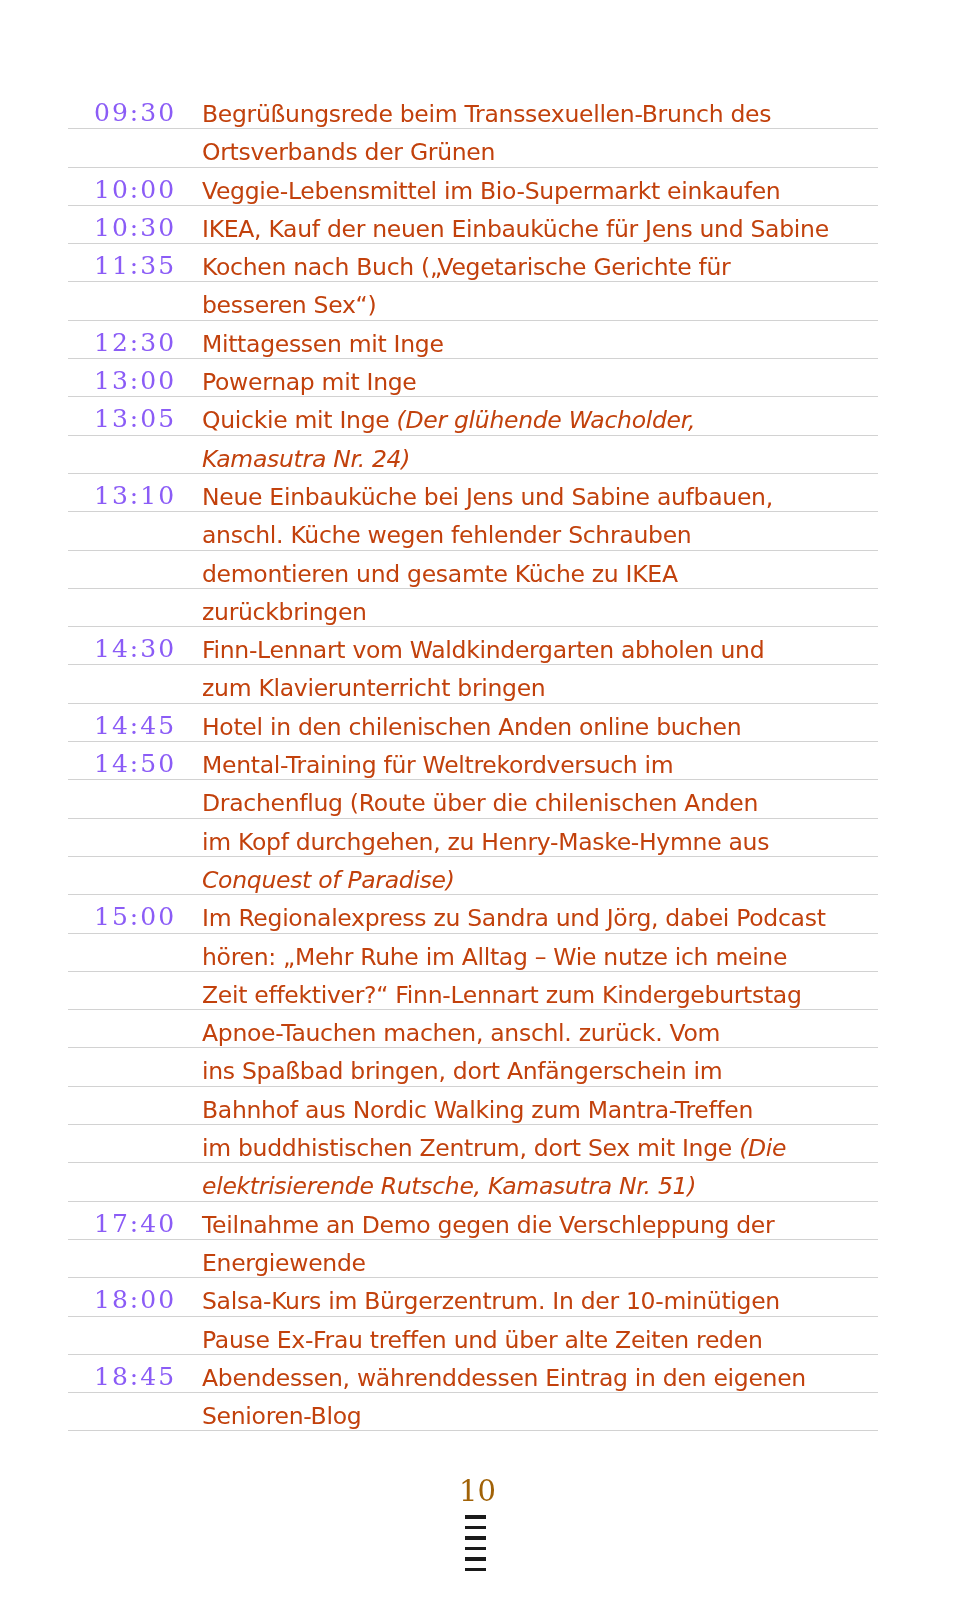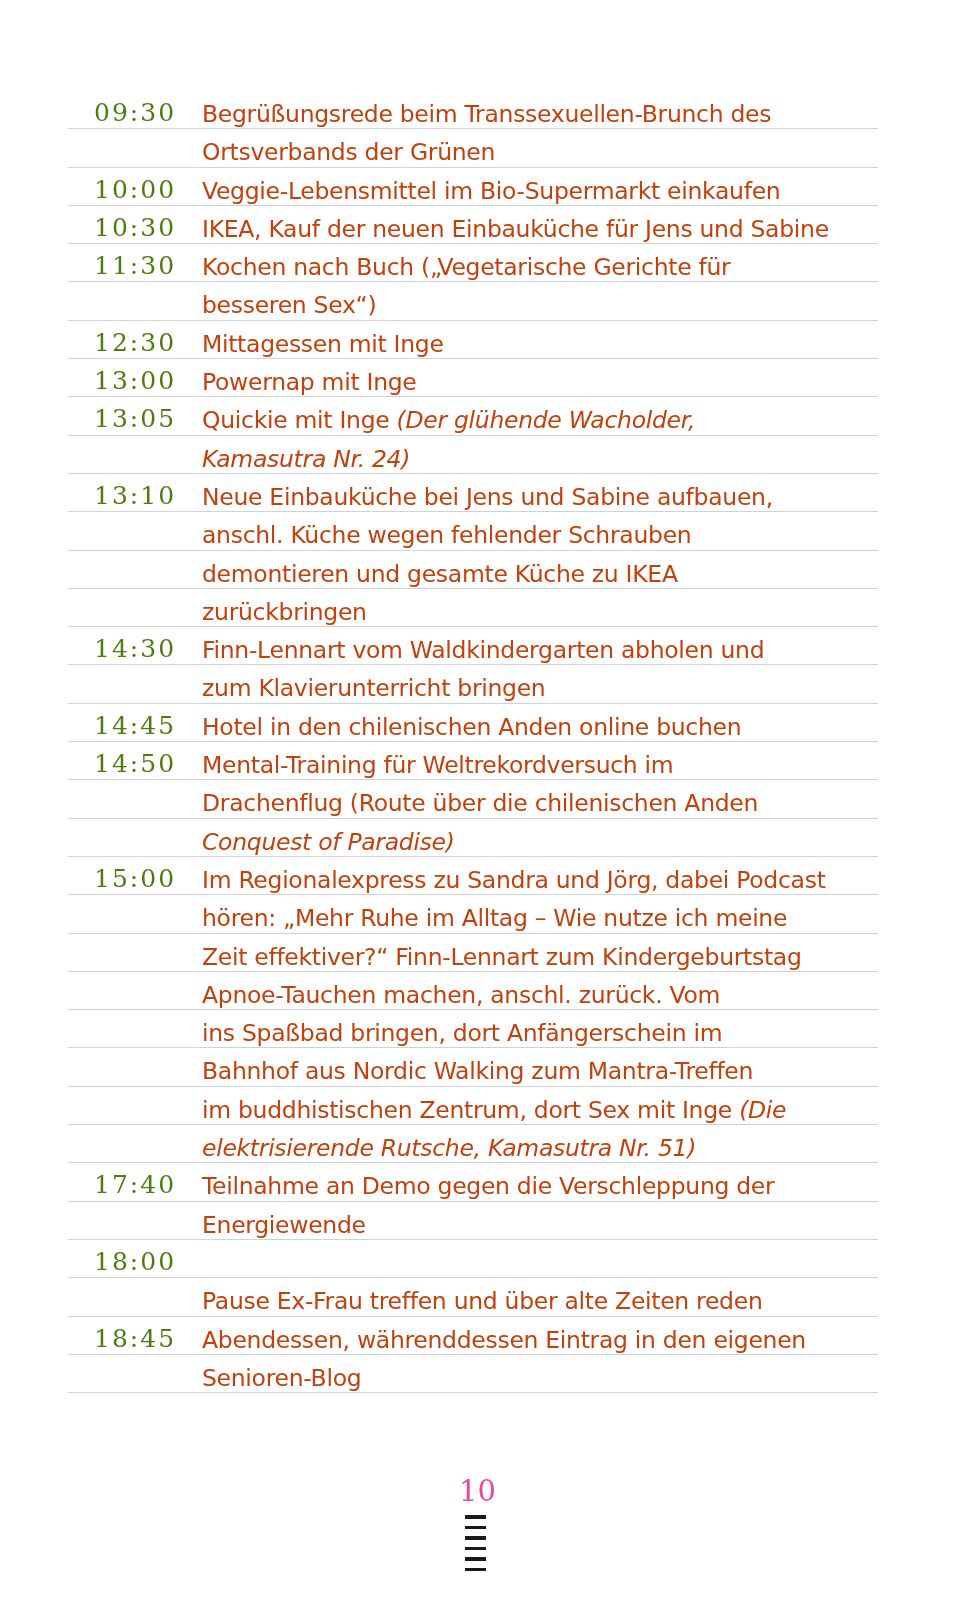--- a/index.html
+++ b/index.html
@@ -5,31 +5,31 @@
   html, body { margin: 0; padding: 0; background: #ffffff; }
   body { width: 975px; height: 1600px; position: relative; overflow: hidden; }
   .schedule { position: absolute; left: 68px; top: 91px; width: 810px; }
   .row {
     position: relative; height: 38.3px; box-sizing: border-box;
     border-bottom: 1.6px solid #d2d2d2;
   }
   .time {
     position: absolute; left: 26px; top: 8px;
     font-family: "DejaVu Serif", serif; font-size: 25px; letter-spacing: 2px;
-    color: #4d7c0f; line-height: 28px;
+    color: #8b5cf6; line-height: 28px;
   }
   .text {
     position: absolute; left: 134px; top: 9px; white-space: nowrap;
     font-family: "DejaVu Sans", sans-serif; font-size: 23.5px;
     color: #c2410c; line-height: 28px; letter-spacing: -0.3px;
   }
   .text em { font-style: italic; }
   .page-number {
     position: absolute; left: 0; width: 955px; top: 1474px; text-align: center;
-    font-family: "DejaVu Serif", serif; font-size: 29px; color: #ec4899;
+    font-family: "DejaVu Serif", serif; font-size: 29px; color: #a16207;
   }
   .page-marks { position: absolute; left: 465px; top: 1515px; width: 21px; }
   .page-marks div { height: 3.5px; background: #1a1a1a; margin-bottom: 7px; }
 </style>
 </head>
 <body>
 
 <div class="schedule" id="schedule">
     <div class="row">
       <span class="time">09:30</span>
@@ -41,21 +41,21 @@
     </div>
     <div class="row">
       <span class="time">10:00</span>
       <span class="text"><span>Veggie-Lebensmittel im Bio-Supermarkt einkaufen</span></span>
     </div>
     <div class="row">
       <span class="time">10:30</span>
       <span class="text"><span>IKEA, Kauf der neuen Einbauküche für Jens und Sabine</span></span>
     </div>
     <div class="row">
-      <span class="time">11:30</span>
+      <span class="time">11:35</span>
       <span class="text"><span>Kochen nach Buch („Vegetarische Gerichte für</span></span>
     </div>
     <div class="row">
       <span class="time"></span>
       <span class="text"><span>besseren Sex“)</span></span>
     </div>
     <div class="row">
       <span class="time">12:30</span>
       <span class="text"><span>Mittagessen mit Inge</span></span>
     </div>
@@ -102,20 +102,24 @@
     <div class="row">
       <span class="time">14:50</span>
       <span class="text"><span>Mental-Training für Weltrekordversuch im</span></span>
     </div>
     <div class="row">
       <span class="time"></span>
       <span class="text"><span>Drachenflug (Route über die chilenischen Anden</span></span>
     </div>
     <div class="row">
       <span class="time"></span>
+      <span class="text"><span>im Kopf durchgehen, zu Henry-Maske-Hymne aus</span></span>
+    </div>
+    <div class="row">
+      <span class="time"></span>
       <span class="text"><em>Conquest of Paradise)</em></span>
     </div>
     <div class="row">
       <span class="time">15:00</span>
       <span class="text"><span>Im Regionalexpress zu Sandra und Jörg, dabei Podcast</span></span>
     </div>
     <div class="row">
       <span class="time"></span>
       <span class="text"><span>hören: „Mehr Ruhe im Alltag – Wie nutze ich meine</span></span>
     </div>
@@ -146,20 +150,21 @@
     <div class="row">
       <span class="time">17:40</span>
       <span class="text"><span>Teilnahme an Demo gegen die Verschleppung der</span></span>
     </div>
     <div class="row">
       <span class="time"></span>
       <span class="text"><span>Energiewende</span></span>
     </div>
     <div class="row">
       <span class="time">18:00</span>
+      <span class="text"><span>Salsa-Kurs im Bürgerzentrum. In der 10-minütigen</span></span>
     </div>
     <div class="row">
       <span class="time"></span>
       <span class="text"><span>Pause Ex-Frau treffen und über alte Zeiten reden</span></span>
     </div>
     <div class="row">
       <span class="time">18:45</span>
       <span class="text"><span>Abendessen, währenddessen Eintrag in den eigenen</span></span>
     </div>
     <div class="row">

